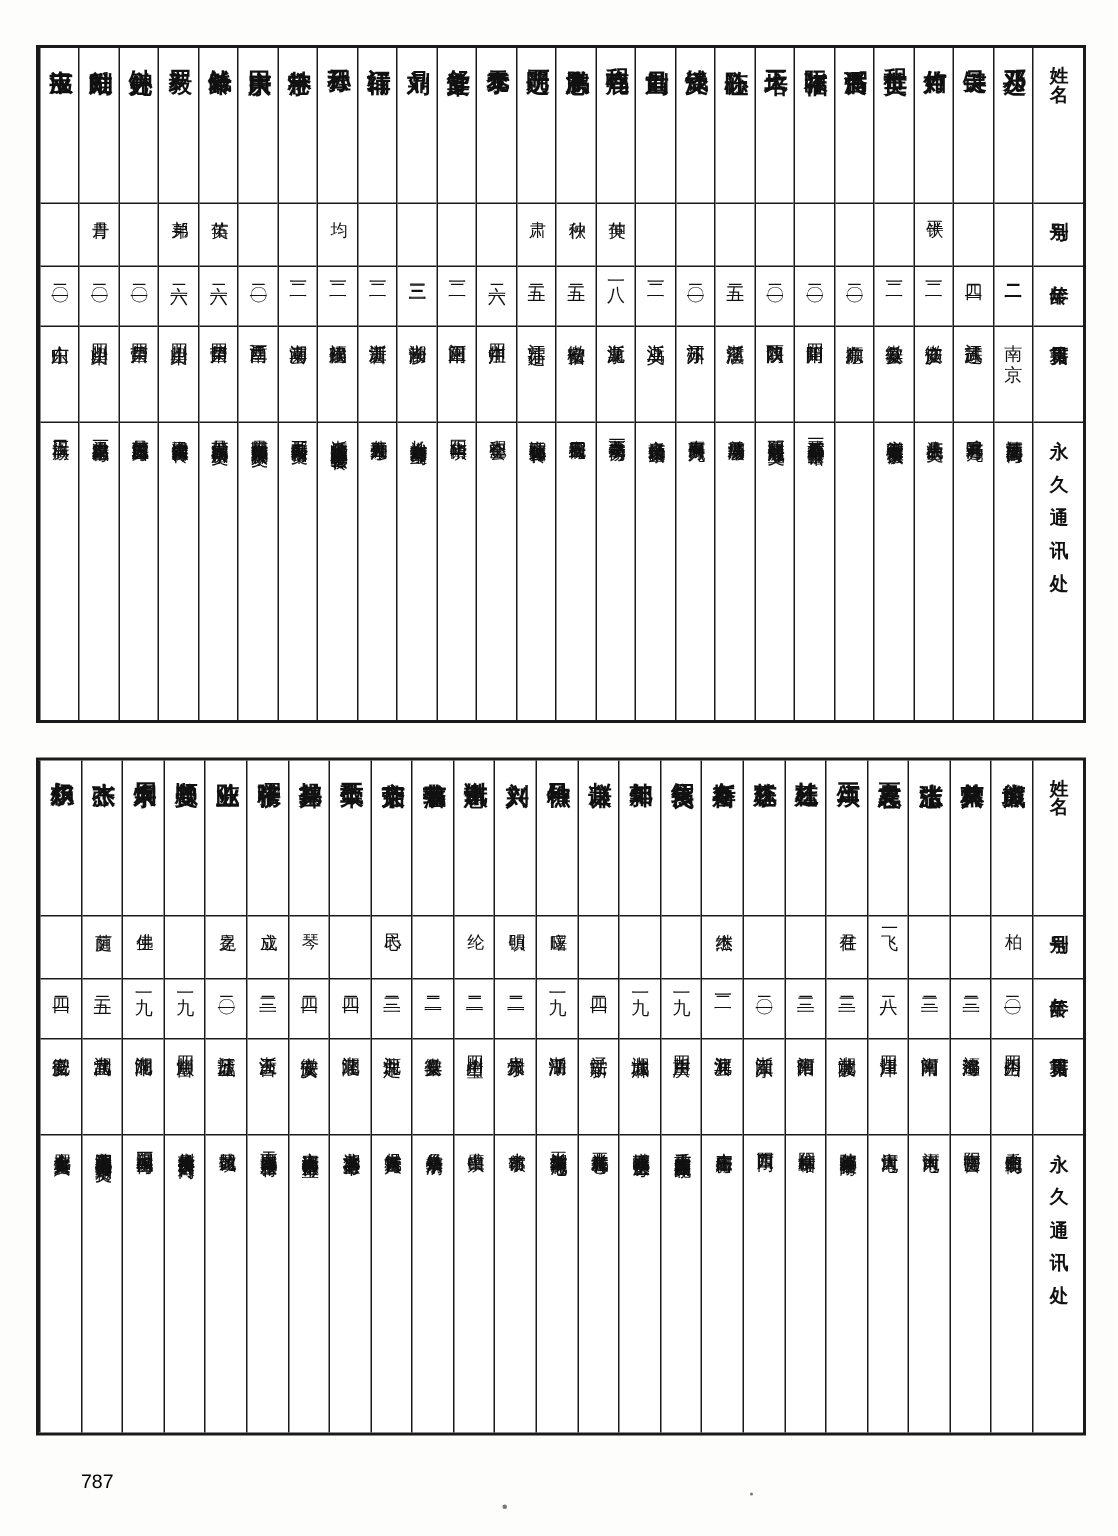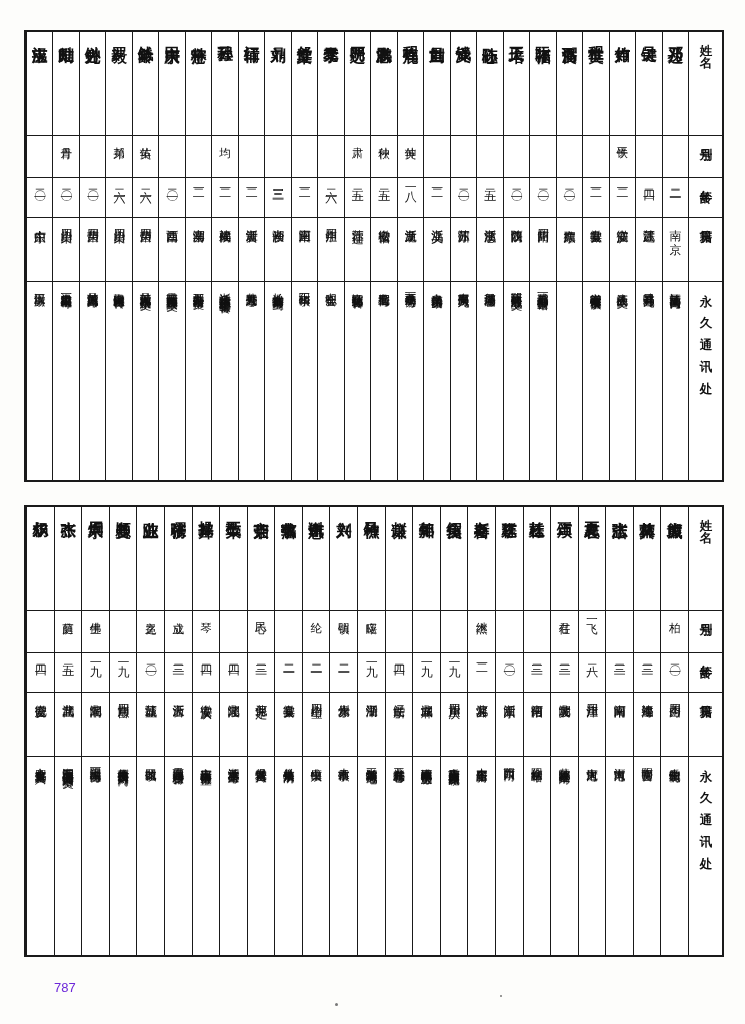--- a/index.html
+++ b/index.html
@@ -89,21 +89,21 @@
   .native-txt { font-size: 12px; }
   .addr-txt { font-size: 11.5px; }
 
   
   .page-number {
     position: absolute;
     left: 54px;
     top: 980px;
     font-size: 13px;
     font-family: "Liberation Sans", sans-serif;
-    color: #6d28d9;
+    color: #000000;
   }
   .speck {
     position: absolute;
     width: 3px; height: 3px;
     background: #777;
     border-radius: 50%;
   }
 </style>
 </head>
 <body>

